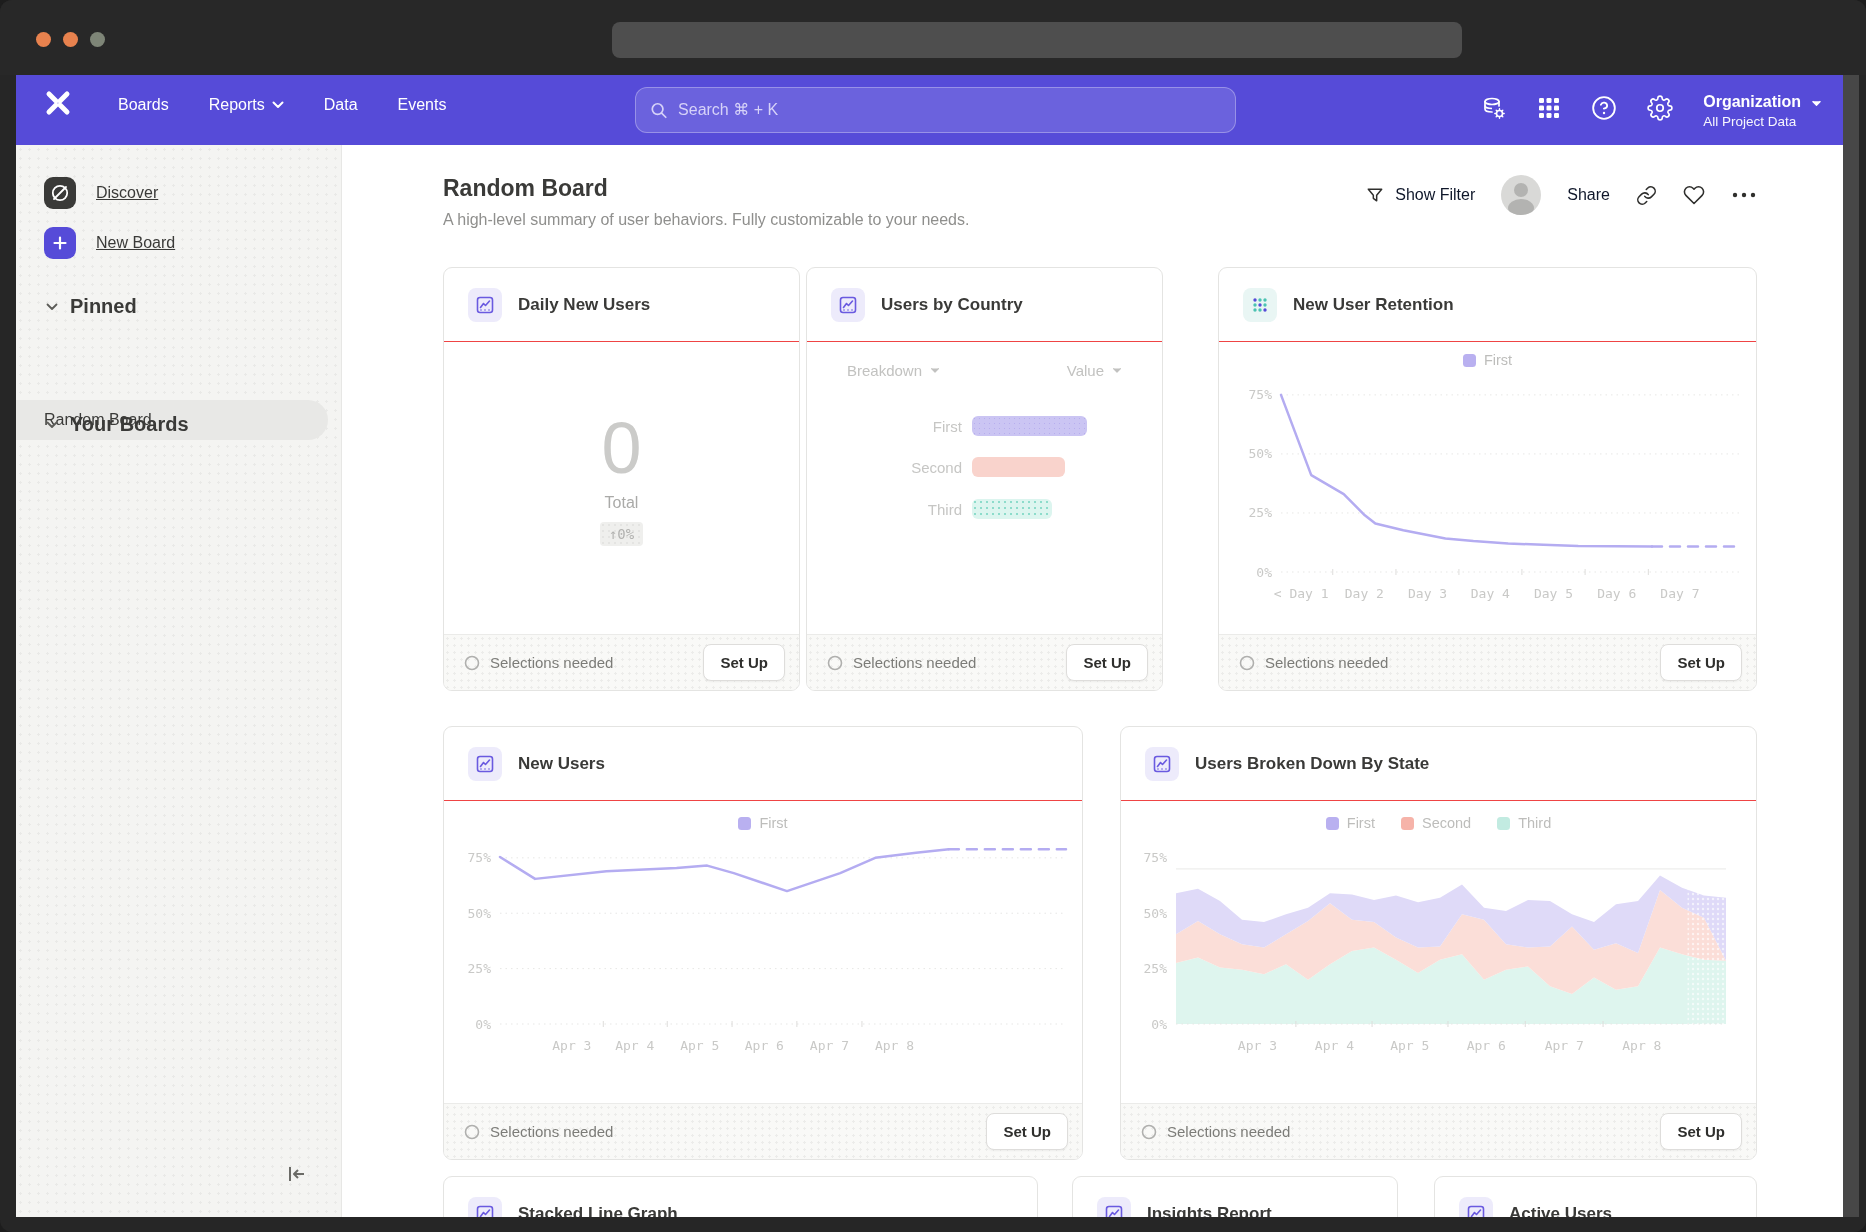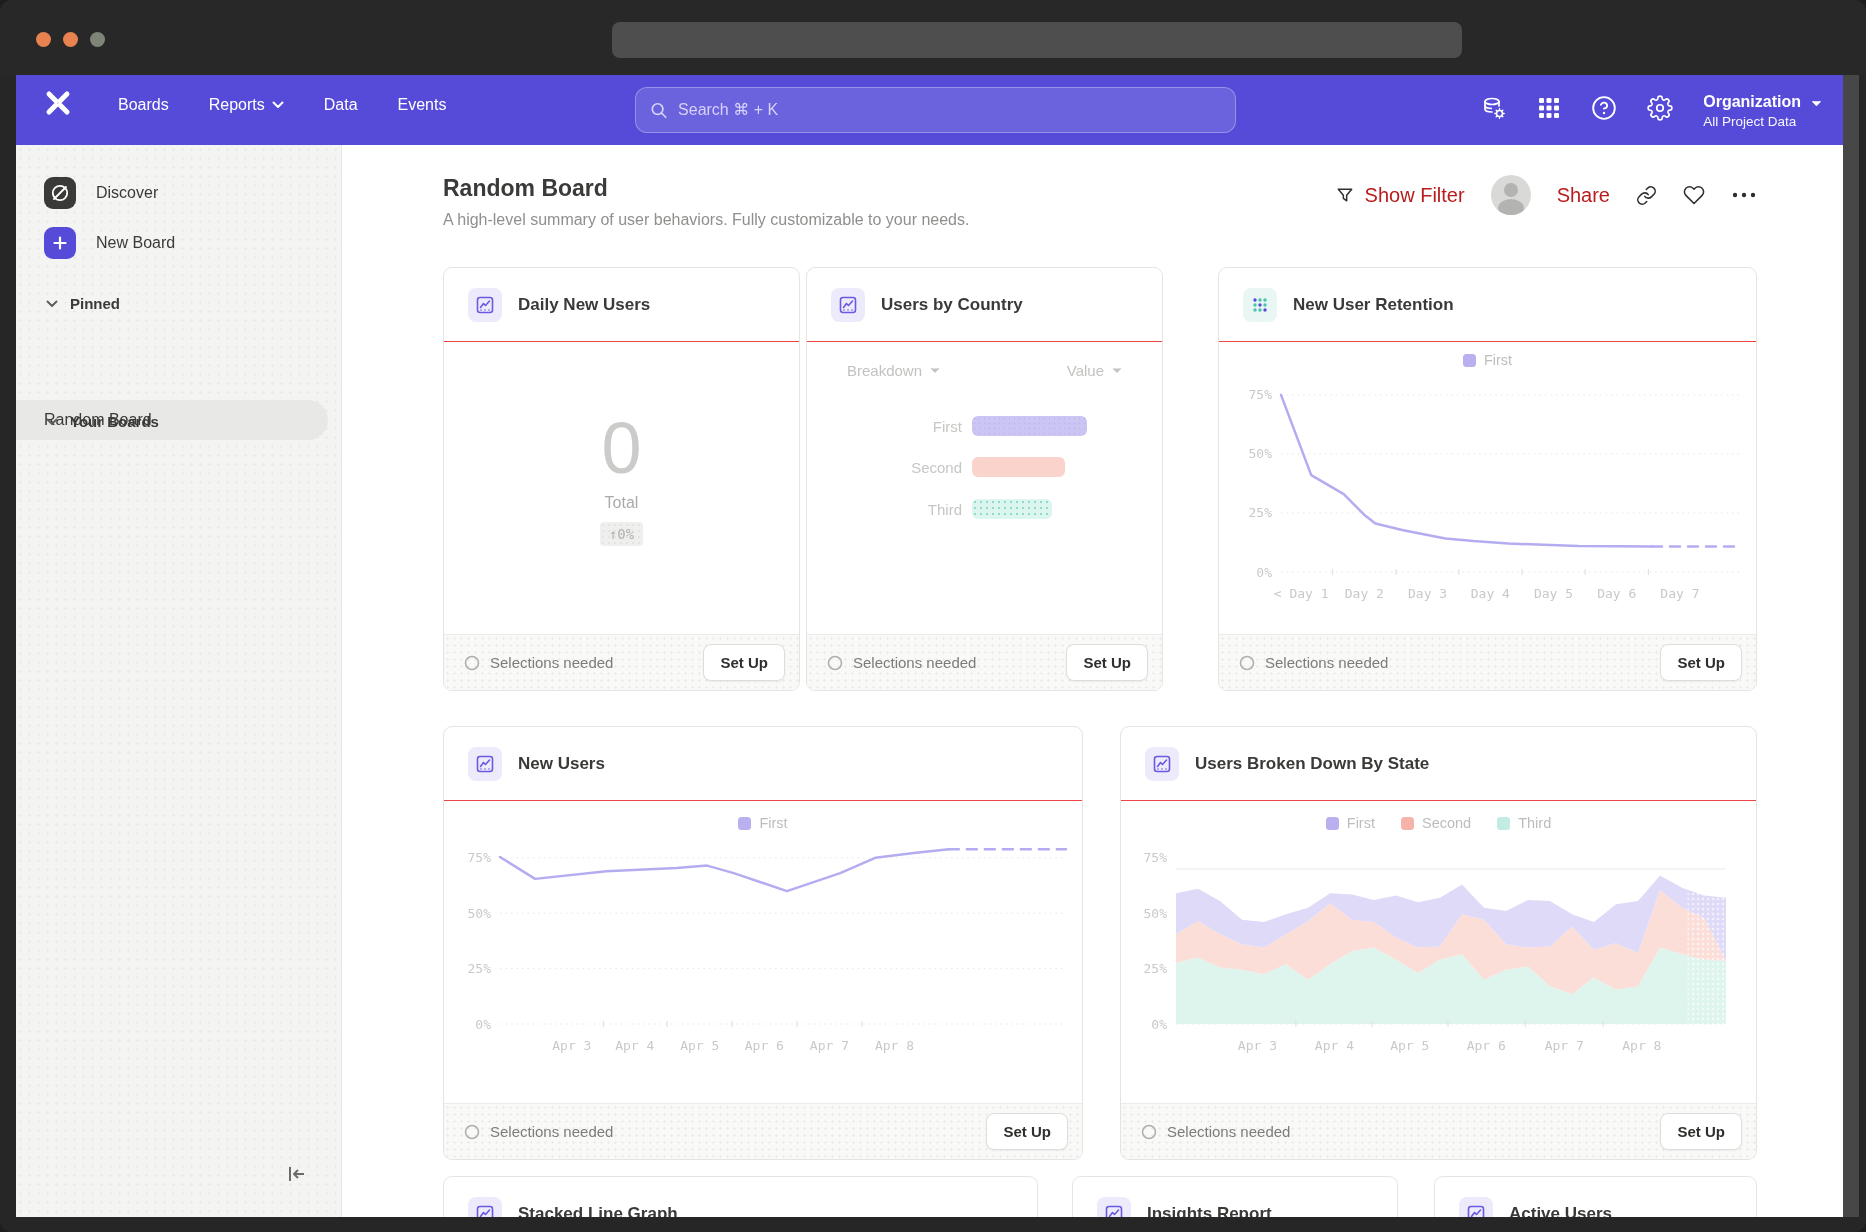--- a/index.html
+++ b/index.html
@@ -30,33 +30,33 @@
   .nav-right { position:absolute; right:22px; top:0; height:70px; display:flex; align-items:center; gap:30px; }
   .org { color:#fff; display:flex; align-items:flex-start; gap:10px; }
   .org .org-name { font-size:16px; font-weight:700; line-height:20px; }
   .org .org-scope { font-size:13.5px; font-weight:400; opacity:.95; margin-top:2px; }
   
   .sidebar { position:absolute; left:0; top:70px; width:326px; height:1072px;
     background:#f4f4f2; border-right:1px solid #e7e7e5;
     background-image:radial-gradient(#e9e9e7 1px, transparent 1.1px); background-size:9px 9px; }
   .side-item { position:absolute; left:28px; display:flex; align-items:center; gap:20px; cursor:pointer; }
   .icon-sq { width:32px; height:32px; border-radius:9px; display:flex; align-items:center; justify-content:center; }
-  .side-label { font-size:16px; color:#3a3a38; }
+  .side-label { font-size:16px; color:#3a3a38;text-decoration:underline; }
   .side-section { position:absolute; left:30px; display:flex; align-items:center; gap:12px; color:#3a3a38;
-    font-size:15px; font-weight:700; cursor:pointer; }
+    font-size:20px; font-weight:700; cursor:pointer; }
   .side-selected { position:absolute; left:0; top:255px; width:312px; height:40px; background:#e8e8e6;
     border-radius:0 20px 20px 0; display:flex; align-items:center; padding-left:28px;
     font-size:16px; color:#3a3a38; cursor:pointer; }
   .collapse-btn { position:absolute; right:32px; bottom:26px; cursor:pointer; }
   
   .main { position:absolute; left:326px; top:70px; width:1502px; height:1072px; background:#fff; overflow:hidden; }
   .page-title { position:absolute; left:101px; top:30px; font-size:23px; font-weight:700; color:#3a3a38; }
   .page-sub { position:absolute; left:101px; top:66px; font-size:16px; color:#8f8f8d; }
   .header-actions { position:absolute; right:87px; top:30px; display:flex; align-items:center; gap:26px; }
-  .h-act { display:flex; align-items:center; gap:10px; font-size:20px; font-weight:500; color:#b91c1c; cursor:pointer; }
+  .h-act { display:flex; align-items:center; gap:10px; font-size:16px; font-weight:500; color:#0f172a; cursor:pointer; }
   .avatar { width:40px; height:40px; border-radius:50%; background:#d9d9d7; overflow:hidden; position:relative; }
   .avatar .head { position:absolute; left:13px; top:8px; width:14px; height:14px; border-radius:50%; background:#b3b3b1; }
   .avatar .body { position:absolute; left:7px; top:24px; width:26px; height:18px; border-radius:50%; background:#b3b3b1; }
   
   .card { position:absolute; background:#fff; border:1px solid #e4e4e2; border-radius:9px; overflow:hidden; }
   .card-h { height:74px; display:flex; align-items:center; gap:16px; padding:0 24px; border-bottom:1px solid #ef4444; }
   .card-title { font-size:17px; font-weight:700; color:#3a3a38; }
   .icon-tile { width:34px; height:34px; border-radius:8px; background:#edebfb; display:flex; align-items:center; justify-content:center; flex:0 0 auto; }
   .icon-tile.teal { background:#e9f6f4; }
   .card-f { position:absolute; left:0; right:0; bottom:0; height:56px; background:#f9f9f7;

